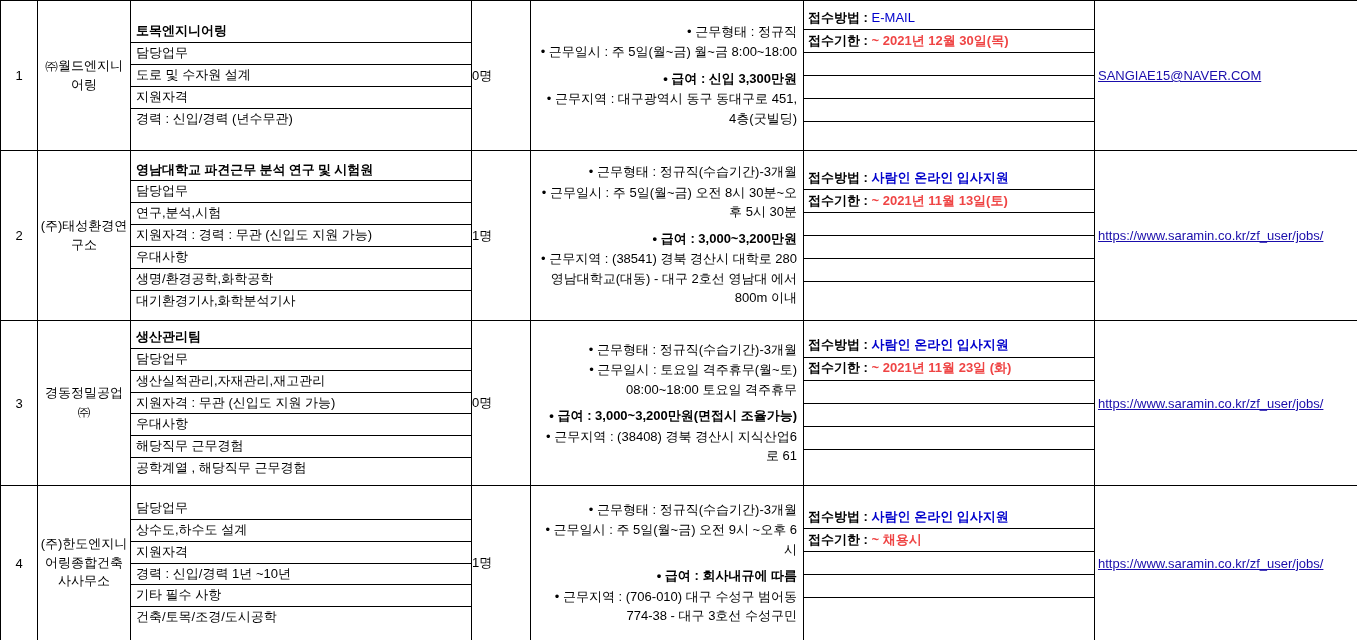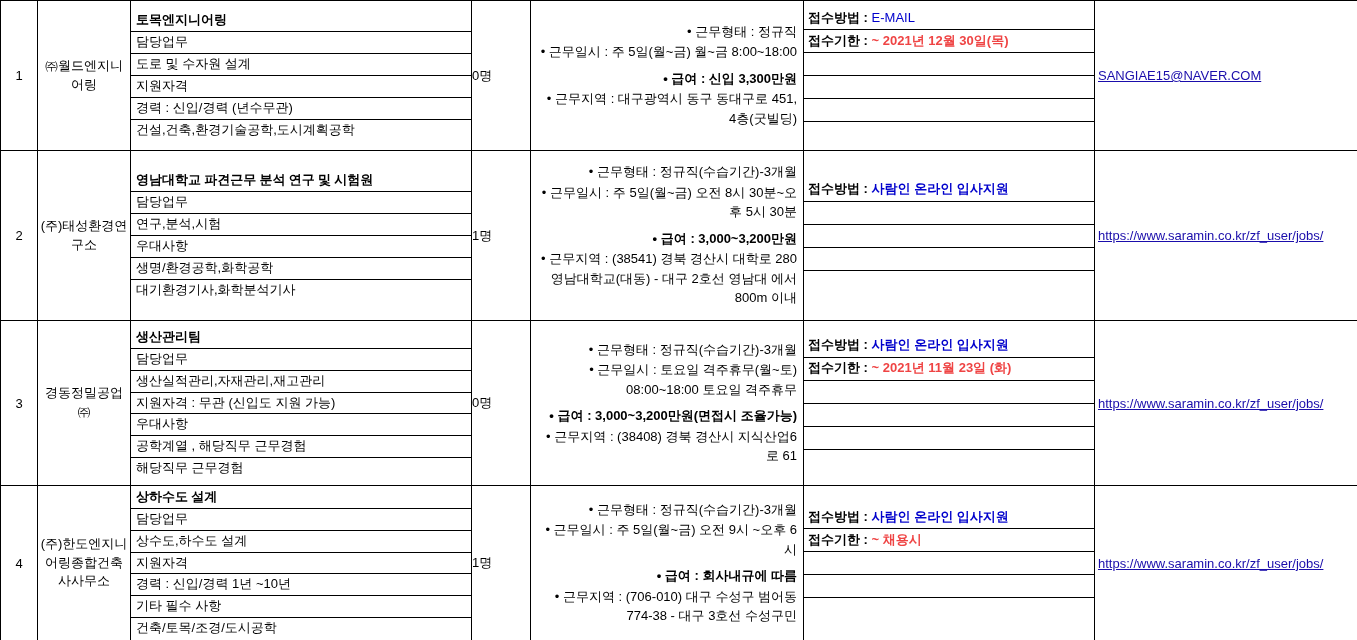--- a/index.html
+++ b/index.html
@@ -133,23 +133,20 @@
               </tr>
           <tr>
                 <td>도로 및 수자원 설계</td>
               </tr>
           <tr>
                 <td>지원자격</td>
               </tr>
           <tr>
                 <td>경력 : 신입/경력 (년수무관)</td>
               </tr>
-          <tr>
-                <td>건설,건축,환경기술공학,도시계획공학</td>
-              </tr>
         </tbody>
           </table>
       </td>
       <td class="col-count">
         <span>0명</span>
       </td>
       <td class="col-terms">
         <div class="terms">
           <span class="bullet">• <span>근무형태 : 정규직</span></span>
           <span class="bullet">• <span>근무일시 : 주 5일(월~금) 월~금 8:00~18:00</span></span>
@@ -199,20 +196,23 @@
               <tr>
                 <td class="hdr">영남대학교 파견근무 분석 연구 및 시험원</td>
               </tr>
           <tr>
                 <td>담당업무</td>
               </tr>
           <tr>
                 <td>연구,분석,시험</td>
               </tr>
           <tr>
+                <td>지원자격 : 경력 : 무관 (신입도 지원 가능)</td>
+              </tr>
+          <tr>
                 <td>우대사항</td>
               </tr>
           <tr>
                 <td>생명/환경공학,화학공학</td>
               </tr>
           <tr>
                 <td>대기환경기사,화학분석기사</td>
               </tr>
         </tbody>
           </table>
@@ -228,20 +228,23 @@
           <span class="bullet">• <span>근무지역 : (38541) 경북 경산시 대학로 280 영남대학교(대동) - 대구 2호선 영남대 에서 800m 이내</span></span>
         </div>
       </td>
       <td class="col-apply">
         <table class="apply-box">
           <tbody>
               <tr>
                 <td><span class="lbl">접수방법 : </span><span class="val-blue">사람인 온라인 입사지원</span></td>
               </tr>
           <tr>
+                <td><span class="lbl">접수기한 : </span><span class="val-red">~ 2021년 11월 13일(토)</span></td>
+              </tr>
+          <tr>
                 <td></td>
               </tr>
           <tr>
                 <td></td>
               </tr>
           <tr>
                 <td></td>
               </tr>
           <tr>
                 <td></td>
@@ -273,24 +276,24 @@
           <tr>
                 <td>생산실적관리,자재관리,재고관리</td>
               </tr>
           <tr>
                 <td>지원자격 : 무관 (신입도 지원 가능)</td>
               </tr>
           <tr>
                 <td>우대사항</td>
               </tr>
           <tr>
+                <td>해당직무 근무경험</td>
+              </tr>
+          <tr>
                 <td>공학계열 , 해당직무 근무경험</td>
-              </tr>
-          <tr>
-                <td>해당직무 근무경험</td>
               </tr>
         </tbody>
           </table>
       </td>
       <td class="col-count">
         <span>0명</span>
       </td>
       <td class="col-terms">
         <div class="terms">
           <span class="bullet">• <span>근무형태 : 정규직(수습기간)-3개월</span></span>
@@ -331,23 +334,20 @@
     <tr style="height:155px;">
       <td class="col-no">
         <span class="rownum">4</span>
       </td>
       <td class="col-company">
         <div class="company-name">(주)한도엔지니어링종합건축사사무소</div>
       </td>
       <td class="col-detail">
         <table class="stack">
           <tbody>
-              <tr>
-                <td class="hdr">상하수도 설계</td>
-              </tr>
           <tr>
                 <td>담당업무</td>
               </tr>
           <tr>
                 <td>상수도,하수도 설계</td>
               </tr>
           <tr>
                 <td>지원자격</td>
               </tr>
           <tr>

